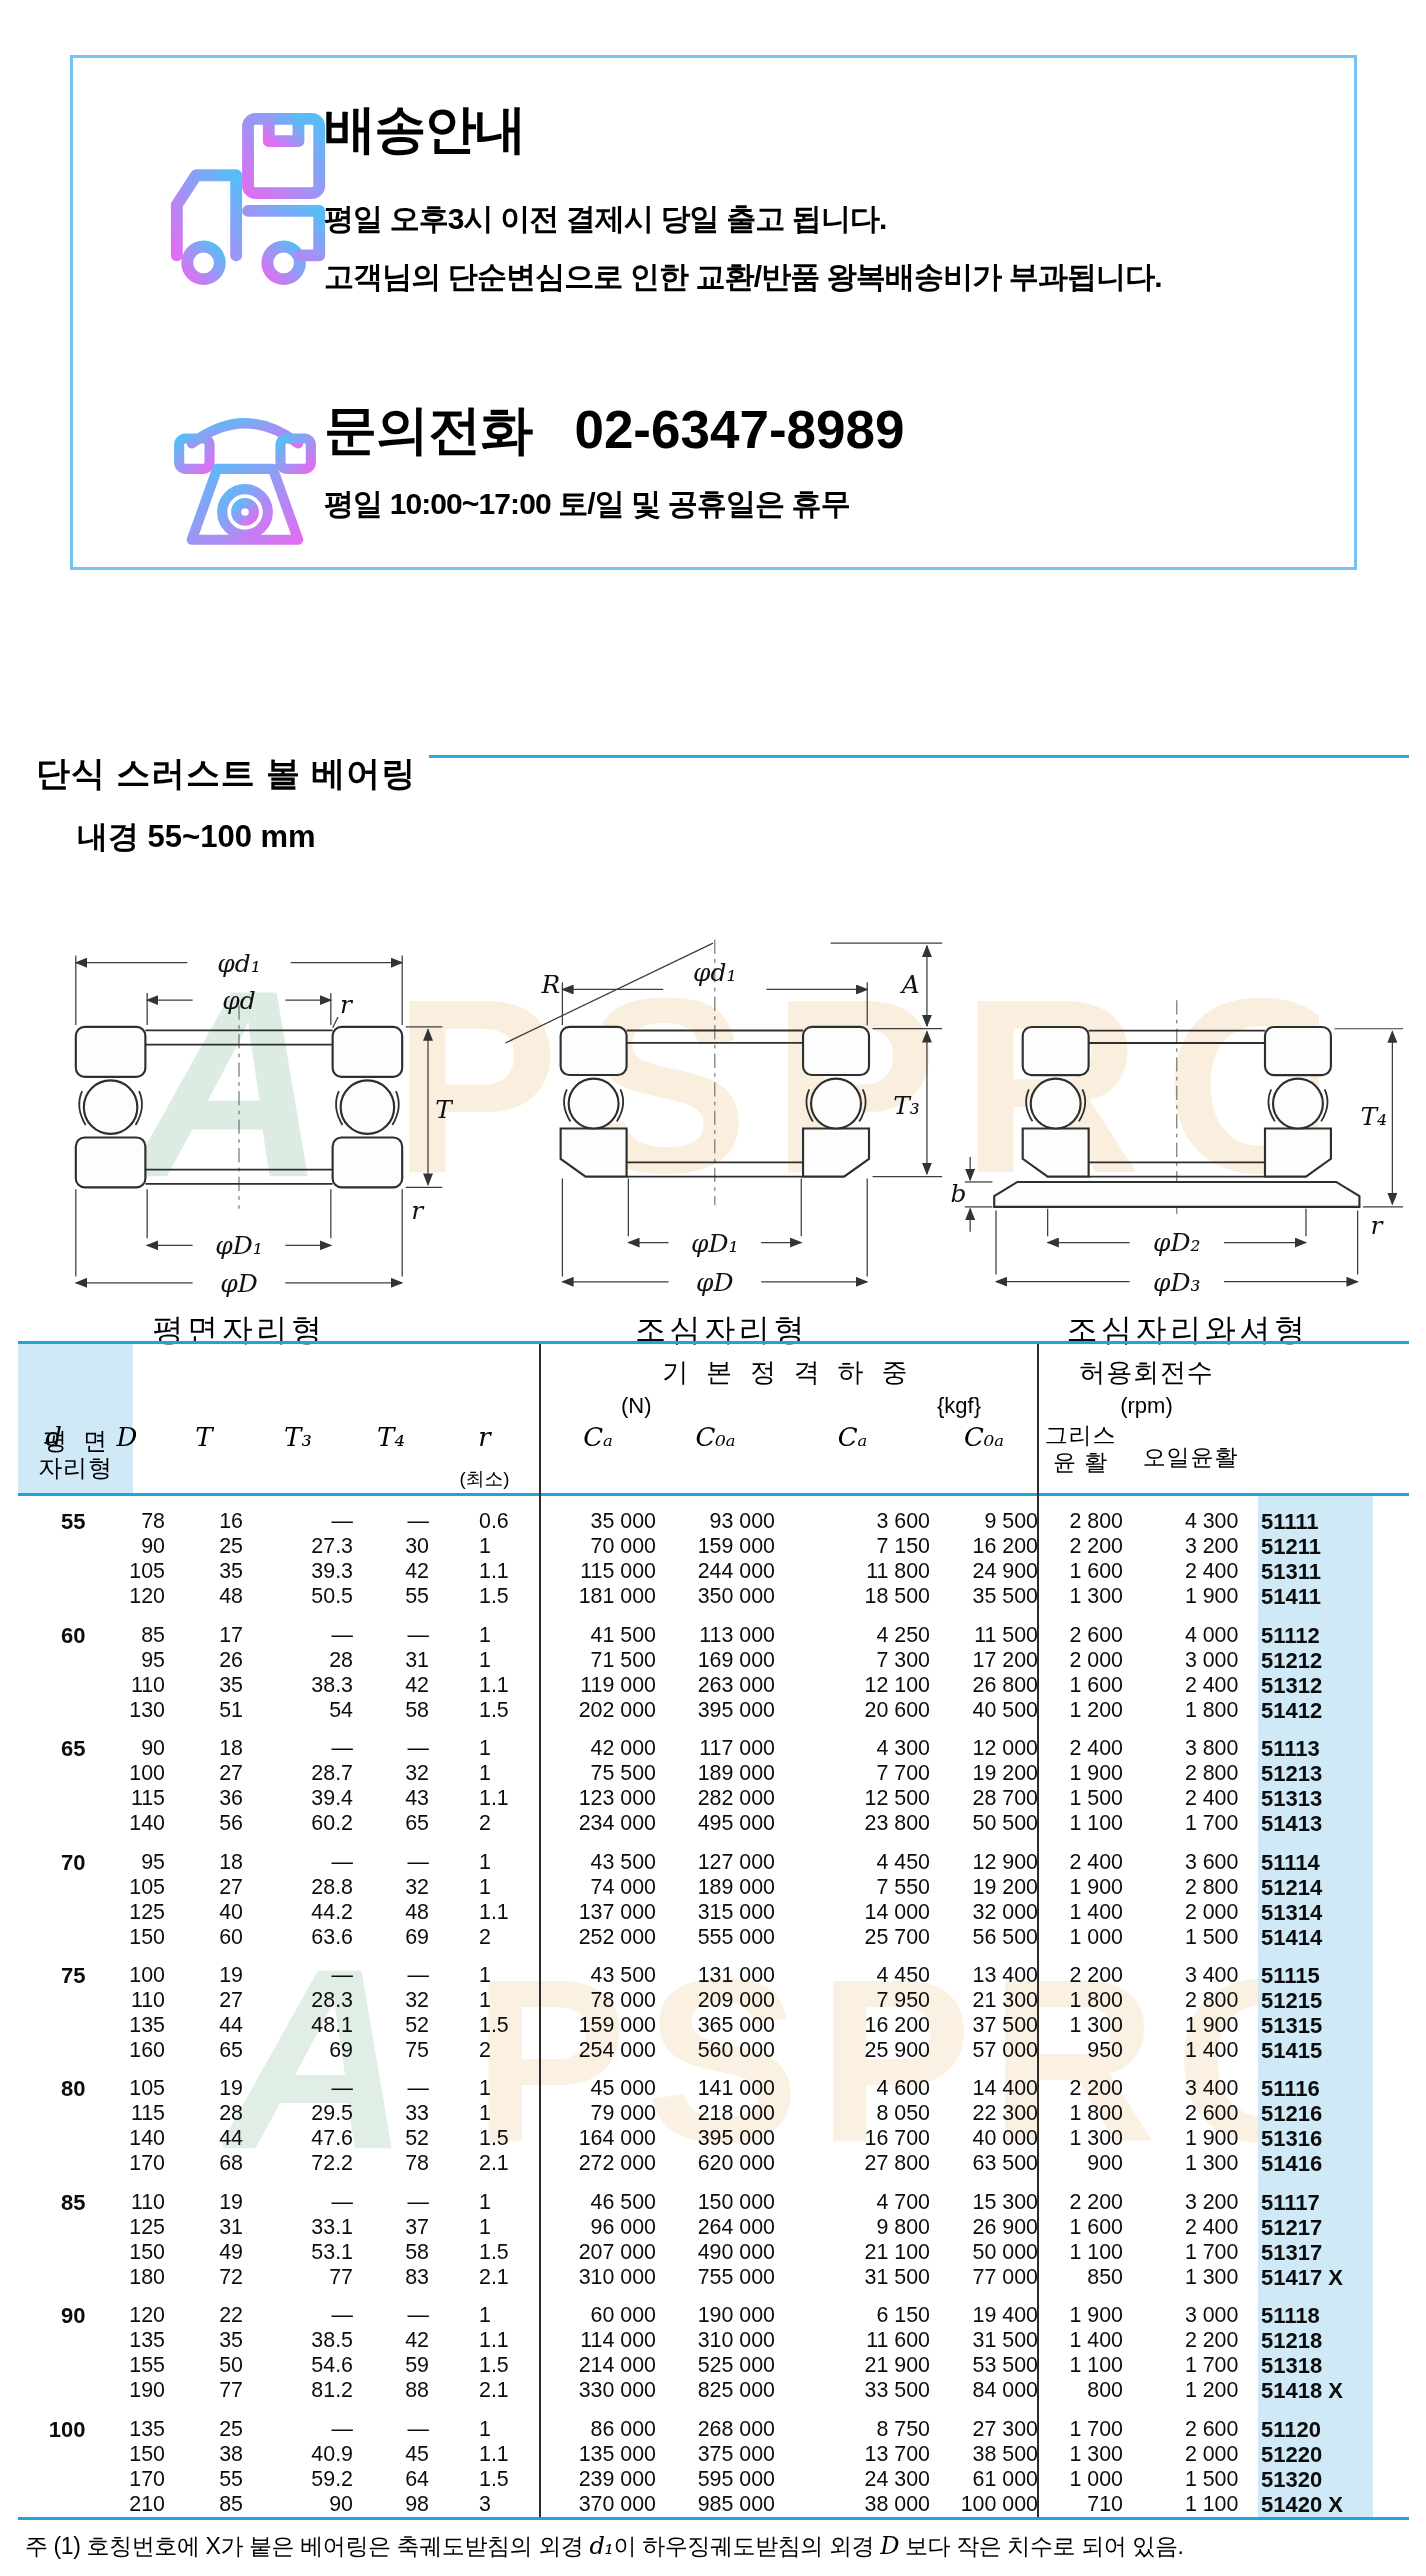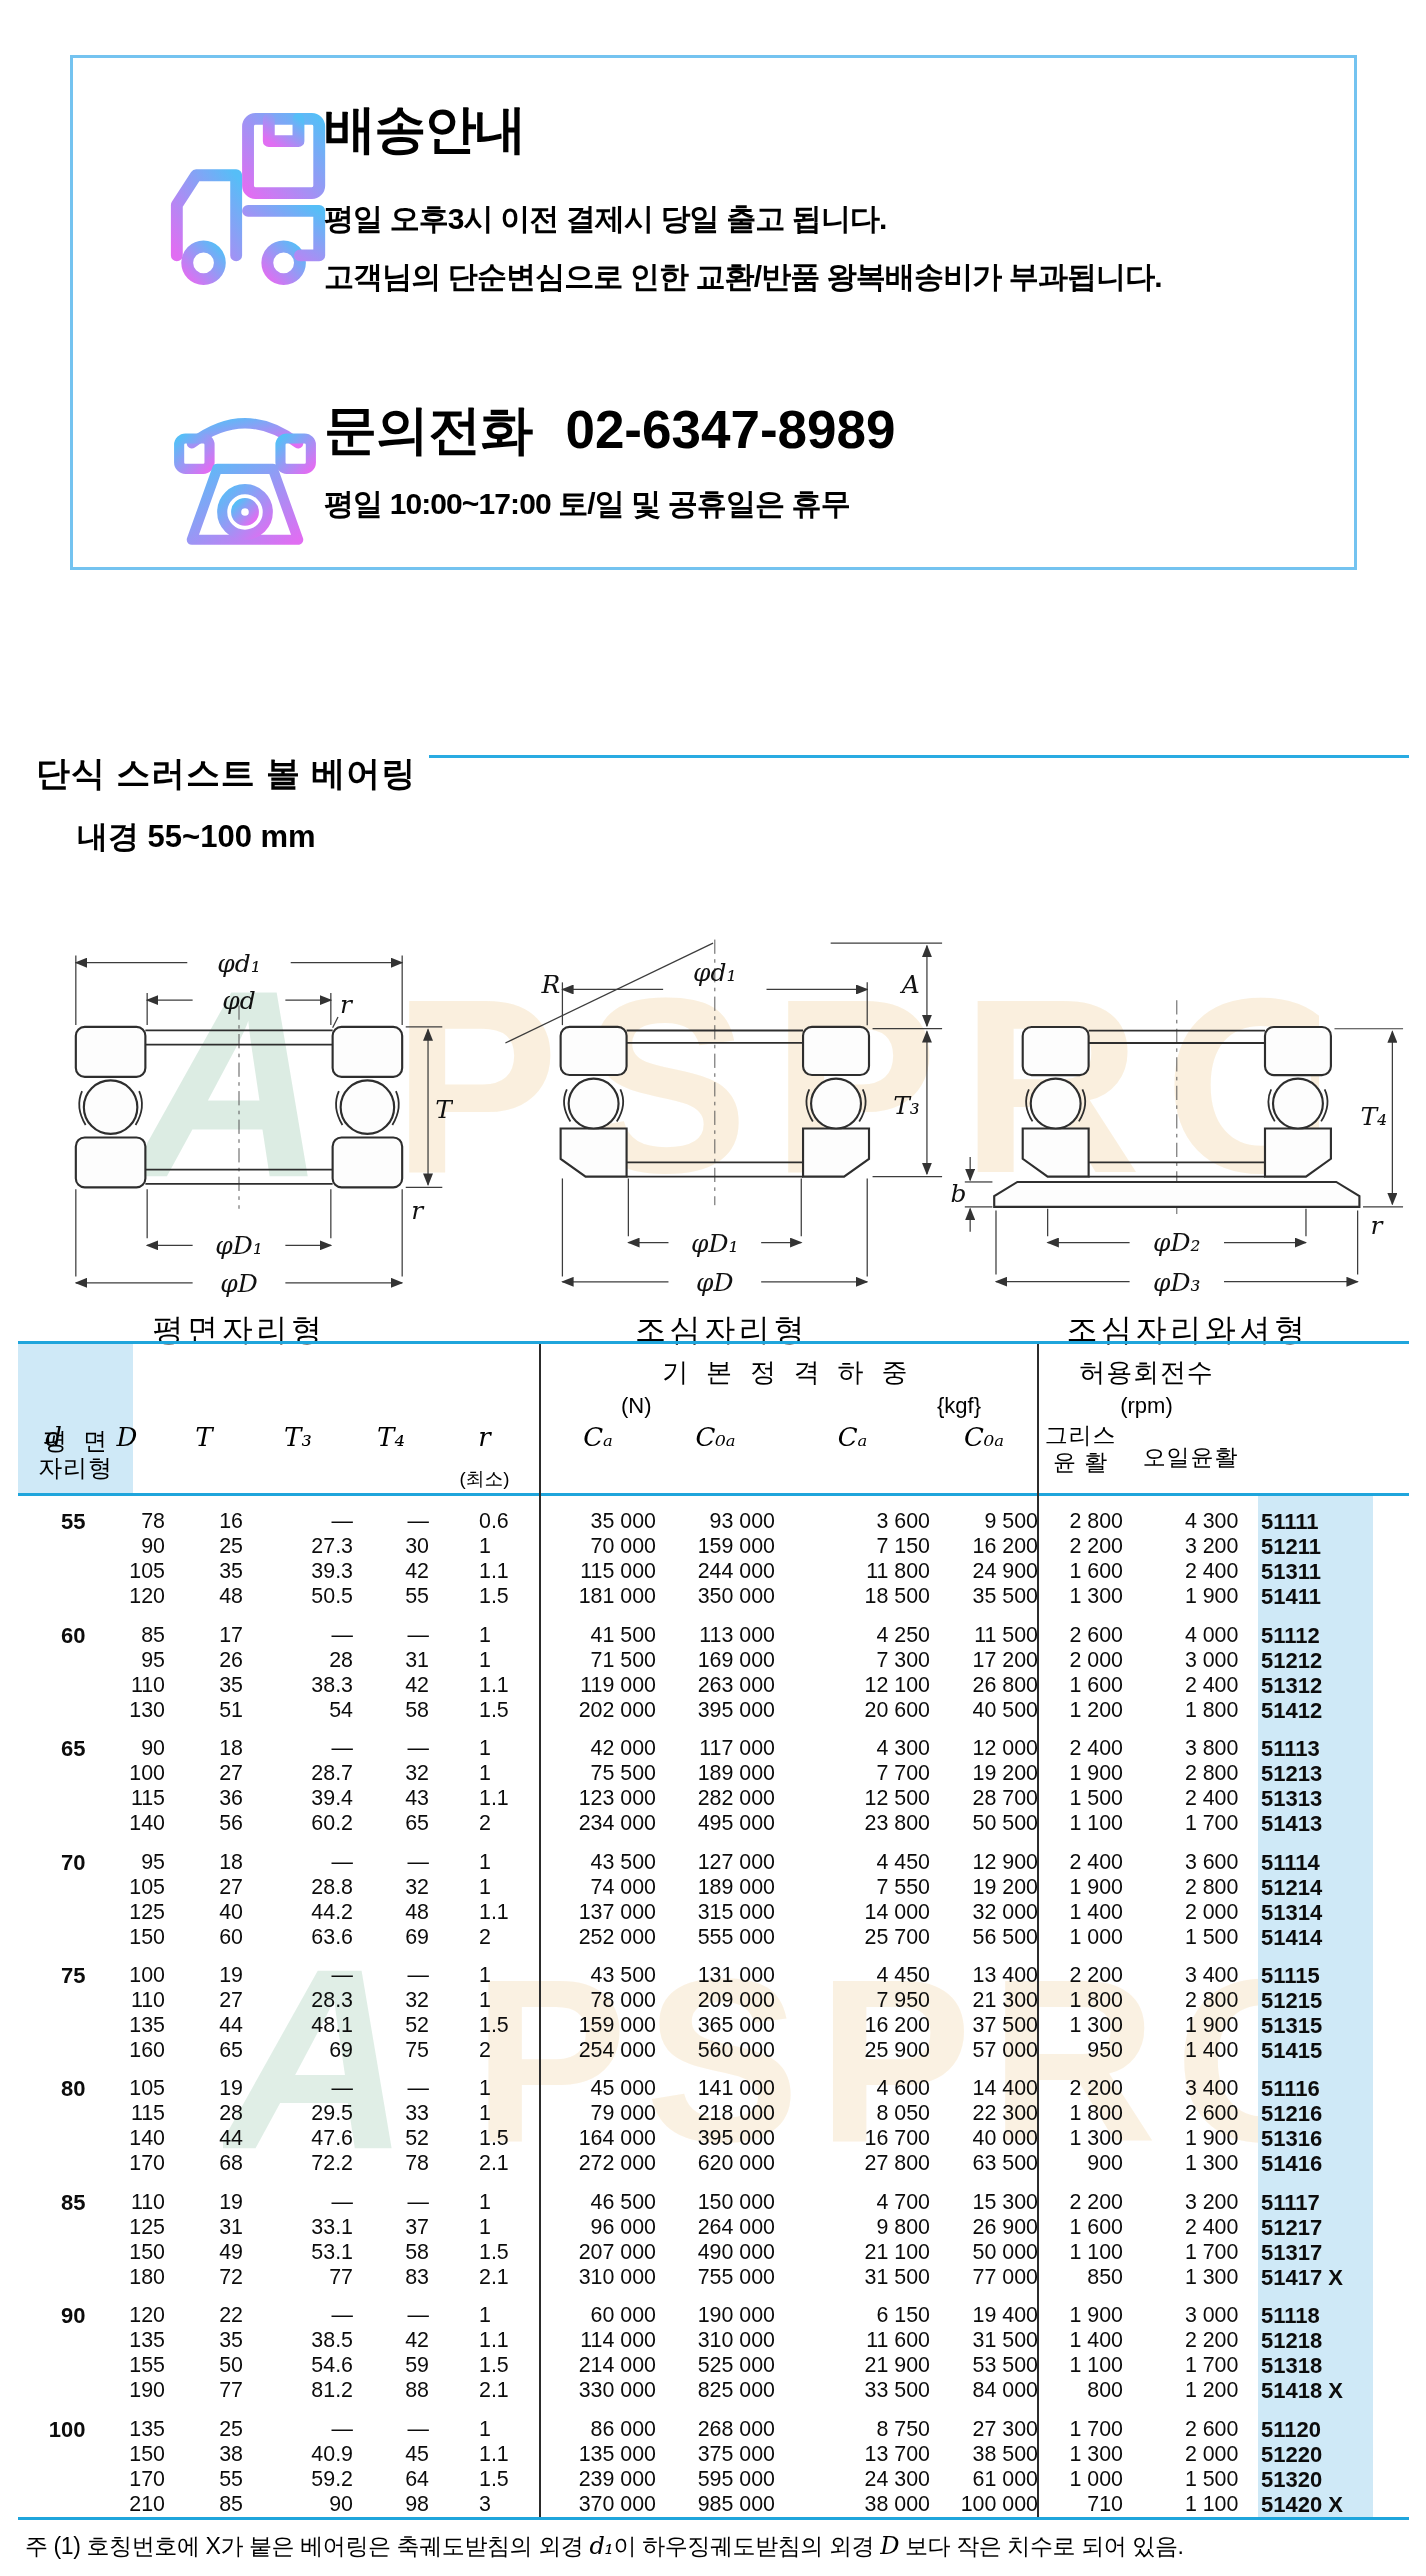--- a/index.html
+++ b/index.html
@@ -9,21 +9,21 @@
   
   .ship-box{position:absolute;left:70px;top:55px;width:1287px;height:515px;
             border:3.6px solid #74c3f0;box-sizing:border-box;background:#fff}
   .icon-wrap{position:absolute}
   .truck-wrap{left:89px;top:49px;width:178px;height:187px}
   .phone-wrap{left:96px;top:332px;width:152px;height:178px}
   .ship-title{position:absolute;left:251px;top:37px;font-size:52px;font-weight:bold;letter-spacing:-1.8px}
   .ship-lines{position:absolute;left:251px;top:132px}
   .ship-line{font-size:30px;font-weight:bold;line-height:58px;letter-spacing:-0.9px;white-space:nowrap}
   .phone-row{position:absolute;left:251px;top:337px;font-size:53px;font-weight:bold;letter-spacing:-0.9px;white-space:nowrap}
-  .phone-row .num{margin-left:33px;letter-spacing:0}
+  .phone-row .num{margin-left:42px;letter-spacing:0}
   .phone-hours{position:absolute;left:251px;top:426px;font-size:30px;font-weight:bold;letter-spacing:-0.9px;white-space:nowrap}
 
   
   .sec-title-row{position:absolute;left:36px;top:751px;width:1373px;display:flex;align-items:flex-start}
   .sec-title{font-size:34px;font-weight:bold;letter-spacing:0.9px;white-space:nowrap}
   .sec-rule{flex:1;height:3.6px;background:#29abe2;margin-left:12.5px;margin-top:3.6px}
   .sec-sub{position:absolute;left:77px;top:816px;font-size:31px;font-weight:bold;letter-spacing:0px;white-space:nowrap}
 
   
   .wm{position:absolute;z-index:0;opacity:.8}

